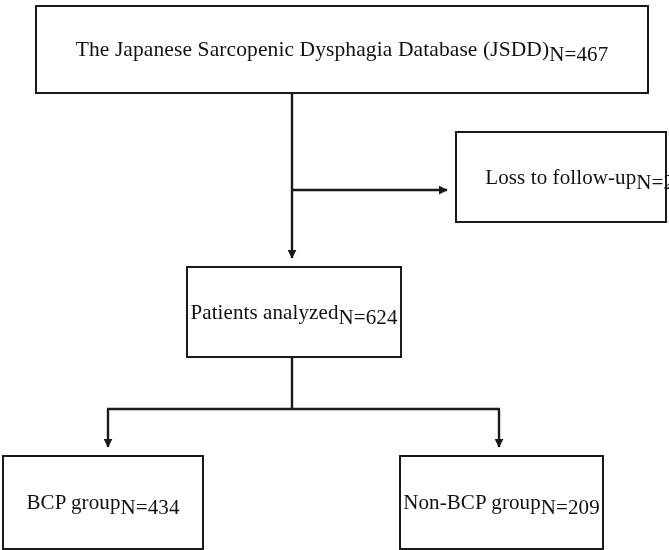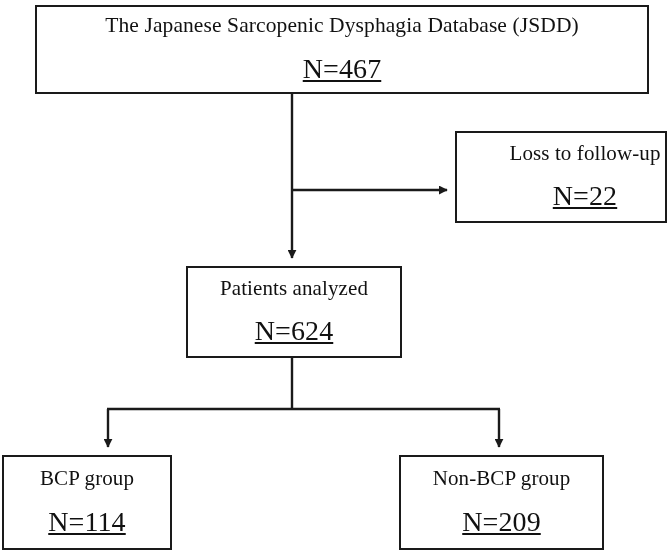--- a/index.html
+++ b/index.html
@@ -27,44 +27,43 @@
     width: 669px;
     height: 550px;
     pointer-events: none;
   }
   .node-box {
     position: absolute;
     box-sizing: border-box;
     border: 2px solid #1a1a1a;
     background: #ffffff;
     display: flex;
-    flex-direction: column;
+    flex-direction: row;
     align-items: center;
     justify-content: center;
     text-align: center;
   }
   .node-label {
     font-size: 21px;
     line-height: 1.35;
     letter-spacing: 0.1px;
     white-space: nowrap;
   }
   .node-count {
-    font-size: 28px;
+    font-size: 21px;
     line-height: 1.35;
     letter-spacing: 0.1px;
     white-space: nowrap;
     margin-top: 10px;
-    text-decoration: underline;
   }
   
   #node-source    { left: 35px;  top: 5px;   width: 614px; height: 89px; }
   #node-loss      { left: 455px; top: 131px; width: 212px; height: 92px; padding-left: 48px; }
   #node-analyzed  { left: 186px; top: 266px; width: 216px; height: 92px; }
-  #node-bcp       { left: 2px;   top: 455px; width: 170px; height: 95px; align-items: center; }
+  #node-bcp       { left: 2px;   top: 455px; width: 202px; height: 95px; align-items: center; }
   #node-nonbcp    { left: 399px; top: 455px; width: 205px; height: 95px; }
   #node-source .node-label { font-size: 21.5px; }
 </style>
 </head>
 <body>
 
 <div id="flowchart-root">
 
   <svg id="connector-layer" viewBox="0 0 669 550" width="669" height="550" aria-hidden="true">
     <defs>
@@ -99,21 +98,21 @@
     <div class="node-count">N=22</div>
   </div>
 
   <div class="node-box" id="node-analyzed">
     <div class="node-label">Patients analyzed</div>
     <div class="node-count">N=624</div>
   </div>
 
   <div class="node-box" id="node-bcp">
     <div class="node-label">BCP group</div>
-    <div class="node-count">N=114</div>
+    <div class="node-count">N=434</div>
   </div>
 
   <div class="node-box" id="node-nonbcp">
     <div class="node-label">Non-BCP group</div>
     <div class="node-count">N=209</div>
   </div>
 
 </div>
 
 </body></html>

